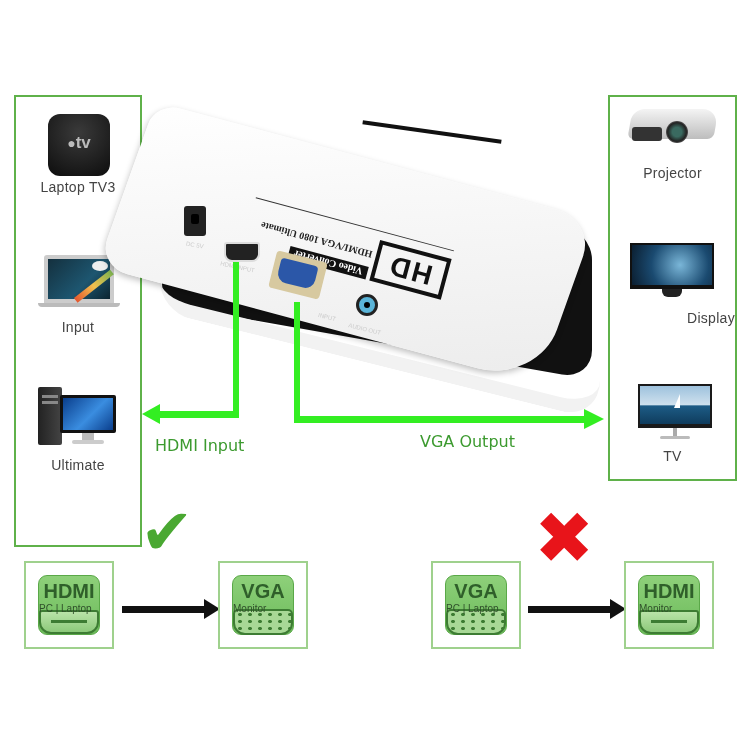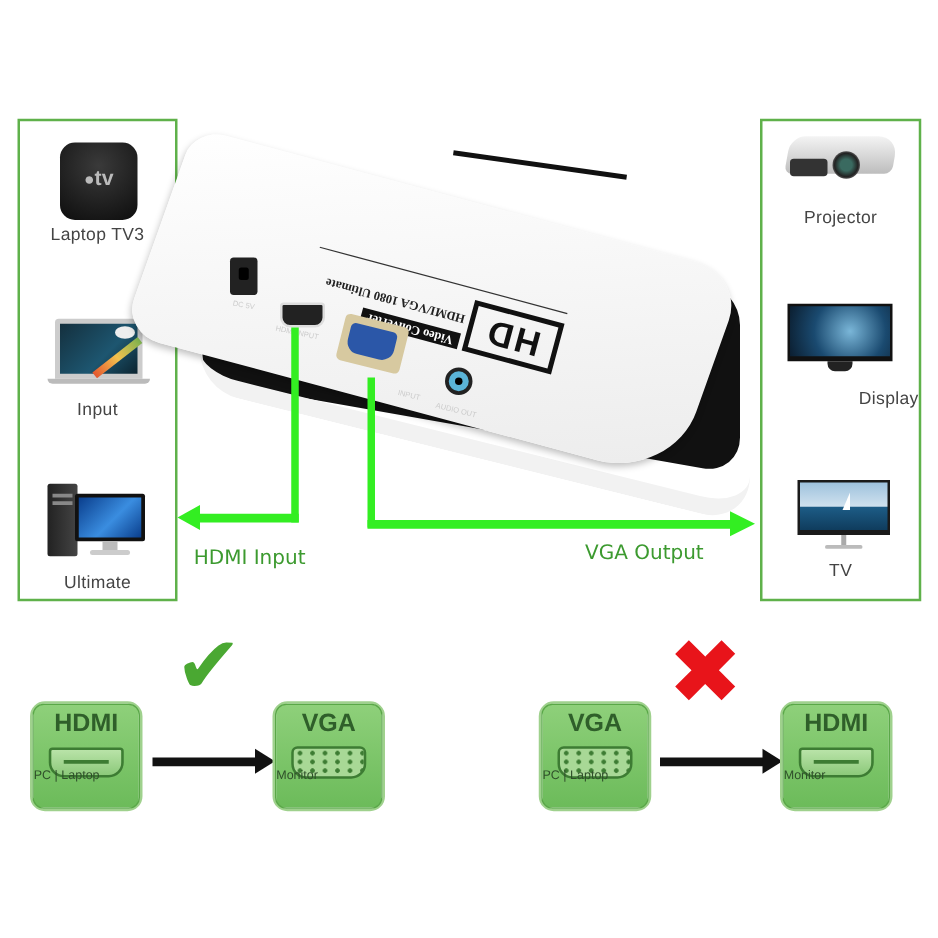--- a/index.html
+++ b/index.html
@@ -1,33 +1,33 @@
 <!DOCTYPE html>
 <html><head>
 <meta charset="utf-8">
 <style>
   html,body{margin:0;padding:0;background:#ffffff;}
   body{width:750px;height:750px;position:relative;overflow:hidden;font-family:"Liberation Sans","DejaVu Sans",sans-serif;}
   .abs{position:absolute;}
   .device-panel{position:absolute;border:2px solid #5fb14a;box-sizing:border-box;background:#fff;}
   .dev-label{position:absolute;width:100%;text-align:center;font-size:14px;color:#444;letter-spacing:0.3px;}
   .flow-label{position:absolute;font-size:16px;color:#3c9a2f;font-family:"DejaVu Sans",sans-serif;}
-  .conn-card{position:absolute;width:90px;height:88px;border-radius:12px;border:2px solid #9fd18d;background:#fff;box-sizing:border-box;padding:0;}
+  .conn-card{position:absolute;width:90px;height:88px;border-radius:0;border:2px solid #9fd18d;background:#fff;box-sizing:border-box;padding:12px;}
   .conn-inner{width:100%;height:100%;border-radius:9px;background:linear-gradient(#8ed07a,#6cbb5a);box-sizing:border-box;position:relative;border:1px solid #5aa848;}
   .conn-title{position:absolute;top:4px;width:100%;text-align:center;font-weight:bold;font-size:20px;color:#2f5f2a;}
   .conn-sub{position:absolute;bottom:20px;width:100%;text-align:left;font-size:10px;color:#2f4f2a;}
   .port{position:absolute;left:50%;transform:translateX(-50%);top:31px;}
   .black-arrow{position:absolute;height:7px;background:#111;}
   .black-arrow::after{content:"";position:absolute;right:-14px;top:-7px;border-left:16px solid #111;border-top:10px solid transparent;border-bottom:10px solid transparent;}
   .green{background:#33ee22;position:absolute;}
 </style>
 </head>
 <body>
 
-<div class="device-panel" style="left:14px;top:95px;width:128px;height:386px;">
+<div class="device-panel" style="left:14px;top:95px;width:128px;height:452px;">
 
   <div class="abs" style="left:32px;top:17px;width:62px;height:62px;border-radius:12px;background:radial-gradient(circle at 50% 30%,#3a3a3a,#0d0d0d);">
     <div class="abs" style="width:100%;top:19px;text-align:center;color:#bbb;font-weight:bold;font-size:17px;"><span style="font-size:14px;">●</span><span>tv</span></div>
   </div>
   <div class="dev-label" style="top:82px;">Laptop TV3</div>
 
   <div class="abs" style="left:22px;top:158px;width:82px;height:56px;">
     <div class="abs" style="left:6px;top:0;width:70px;height:48px;background:#ccc;border-radius:3px 3px 0 0;">
       <div class="abs" style="left:4px;top:4px;width:62px;height:40px;background:linear-gradient(135deg,#14303e,#1d5670 60%,#0c2430);">
         <div class="abs" style="left:18px;top:10px;width:46px;height:6px;background:linear-gradient(90deg,#e4572e,#f2c14e,#7db24f);transform:rotate(-38deg);transform-origin:right;"></div>
@@ -115,21 +115,21 @@
 
 <div class="green" style="left:233px;top:262px;width:6px;height:156px;"></div>
 <div class="green" style="left:158px;top:411px;width:81px;height:7px;"></div>
 <div class="abs" style="left:142px;top:404px;width:0;height:0;border-right:18px solid #33ee22;border-top:10px solid transparent;border-bottom:10px solid transparent;"></div>
 
 <div class="green" style="left:294px;top:302px;width:6px;height:120px;"></div>
 <div class="green" style="left:294px;top:416px;width:292px;height:7px;"></div>
 <div class="abs" style="left:584px;top:409px;width:0;height:0;border-left:20px solid #33ee22;border-top:10px solid transparent;border-bottom:10px solid transparent;"></div>
 
 <div class="flow-label" style="left:155px;top:436px;">HDMI Input</div>
-<div class="flow-label" style="left:420px;top:432px;margin-left:48px;">VGA Output</div>
+<div class="flow-label" style="left:420px;top:432px;">VGA Output</div>
 
 <div class="abs" style="left:140px;top:500px;font-size:64px;line-height:64px;color:#4aa832;font-weight:bold;">✔</div>
 
 <div class="conn-card" style="left:24px;top:561px;">
   <div class="conn-inner">
     <div class="conn-title">HDMI</div>
     <div class="port" style="width:56px;height:20px;background:linear-gradient(#b9e3a8,#8cc97a);border:2px solid #3d7c33;border-radius:3px 3px 12px 12px;top:34px;">
       <div class="abs" style="left:10px;top:8px;width:36px;height:3px;background:#3d7c33;"></div>
     </div>
     <div class="conn-sub">PC | Laptop</div>

